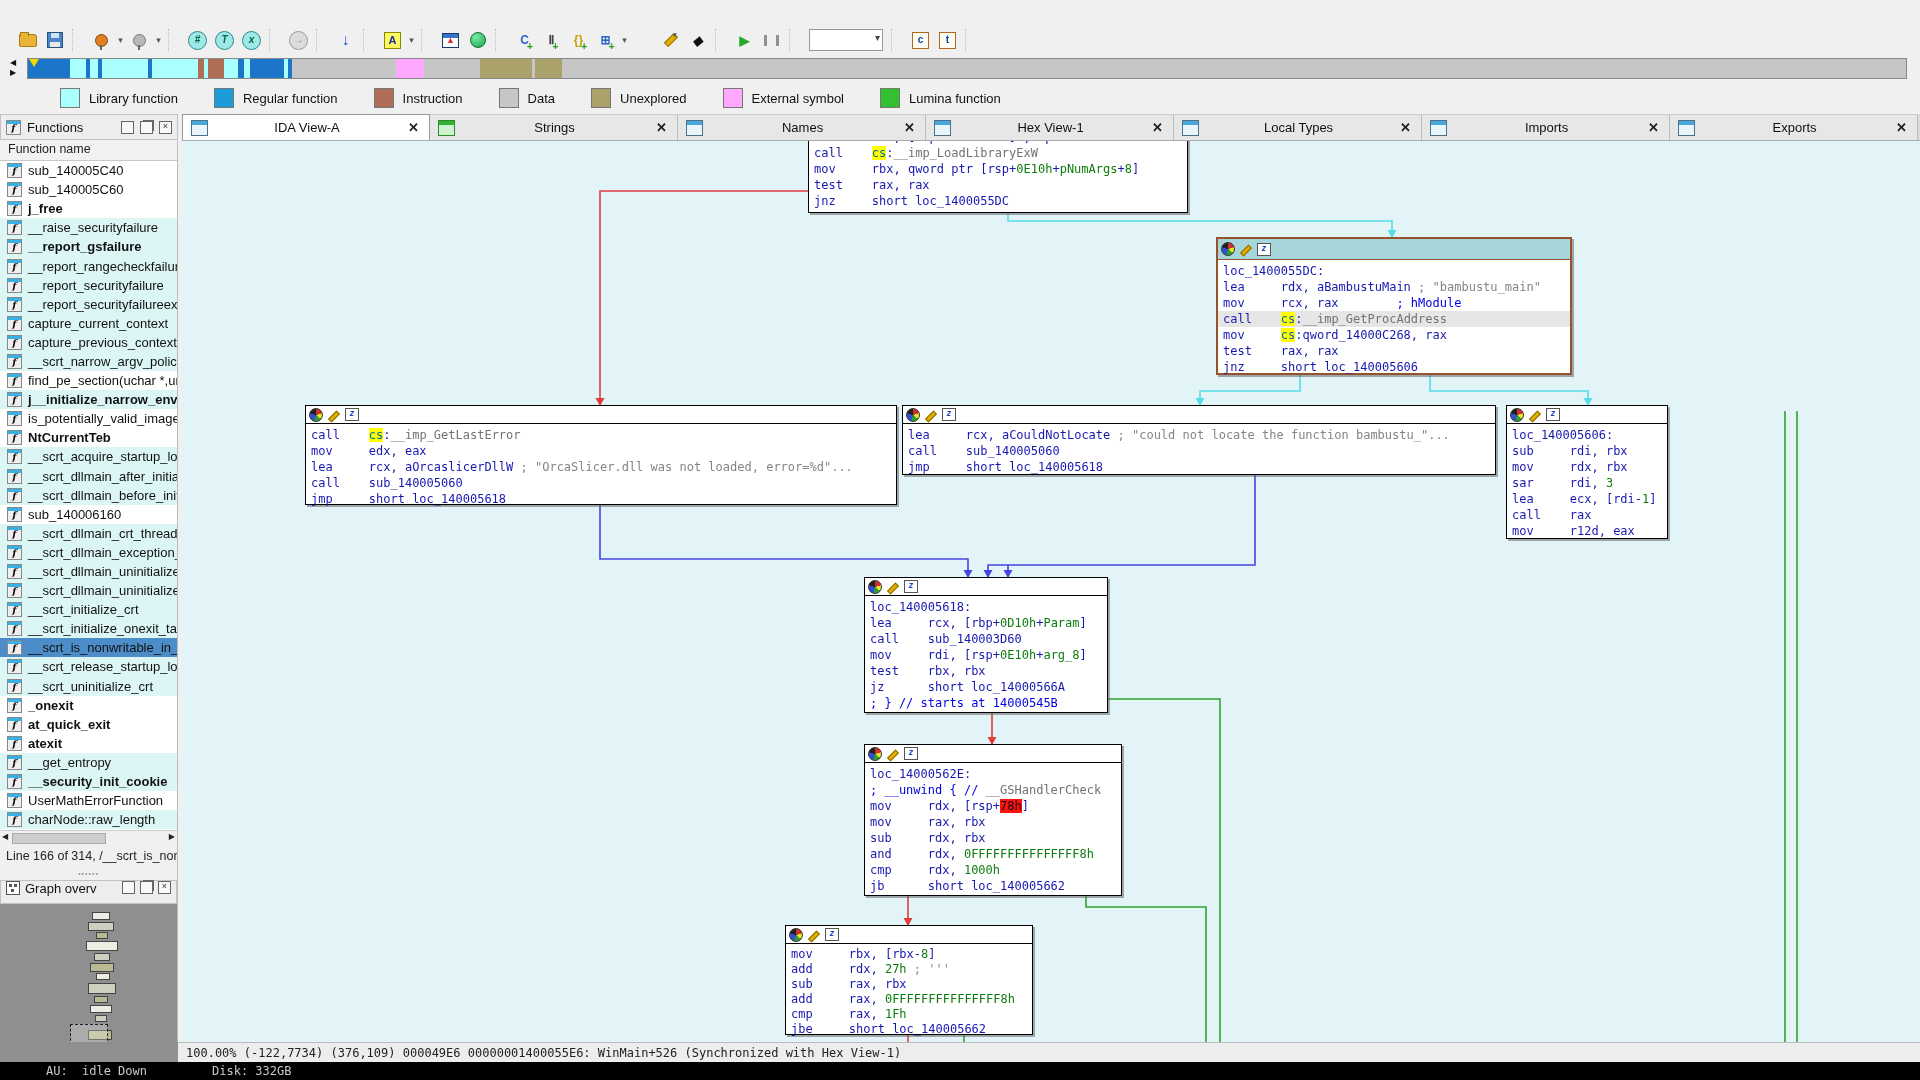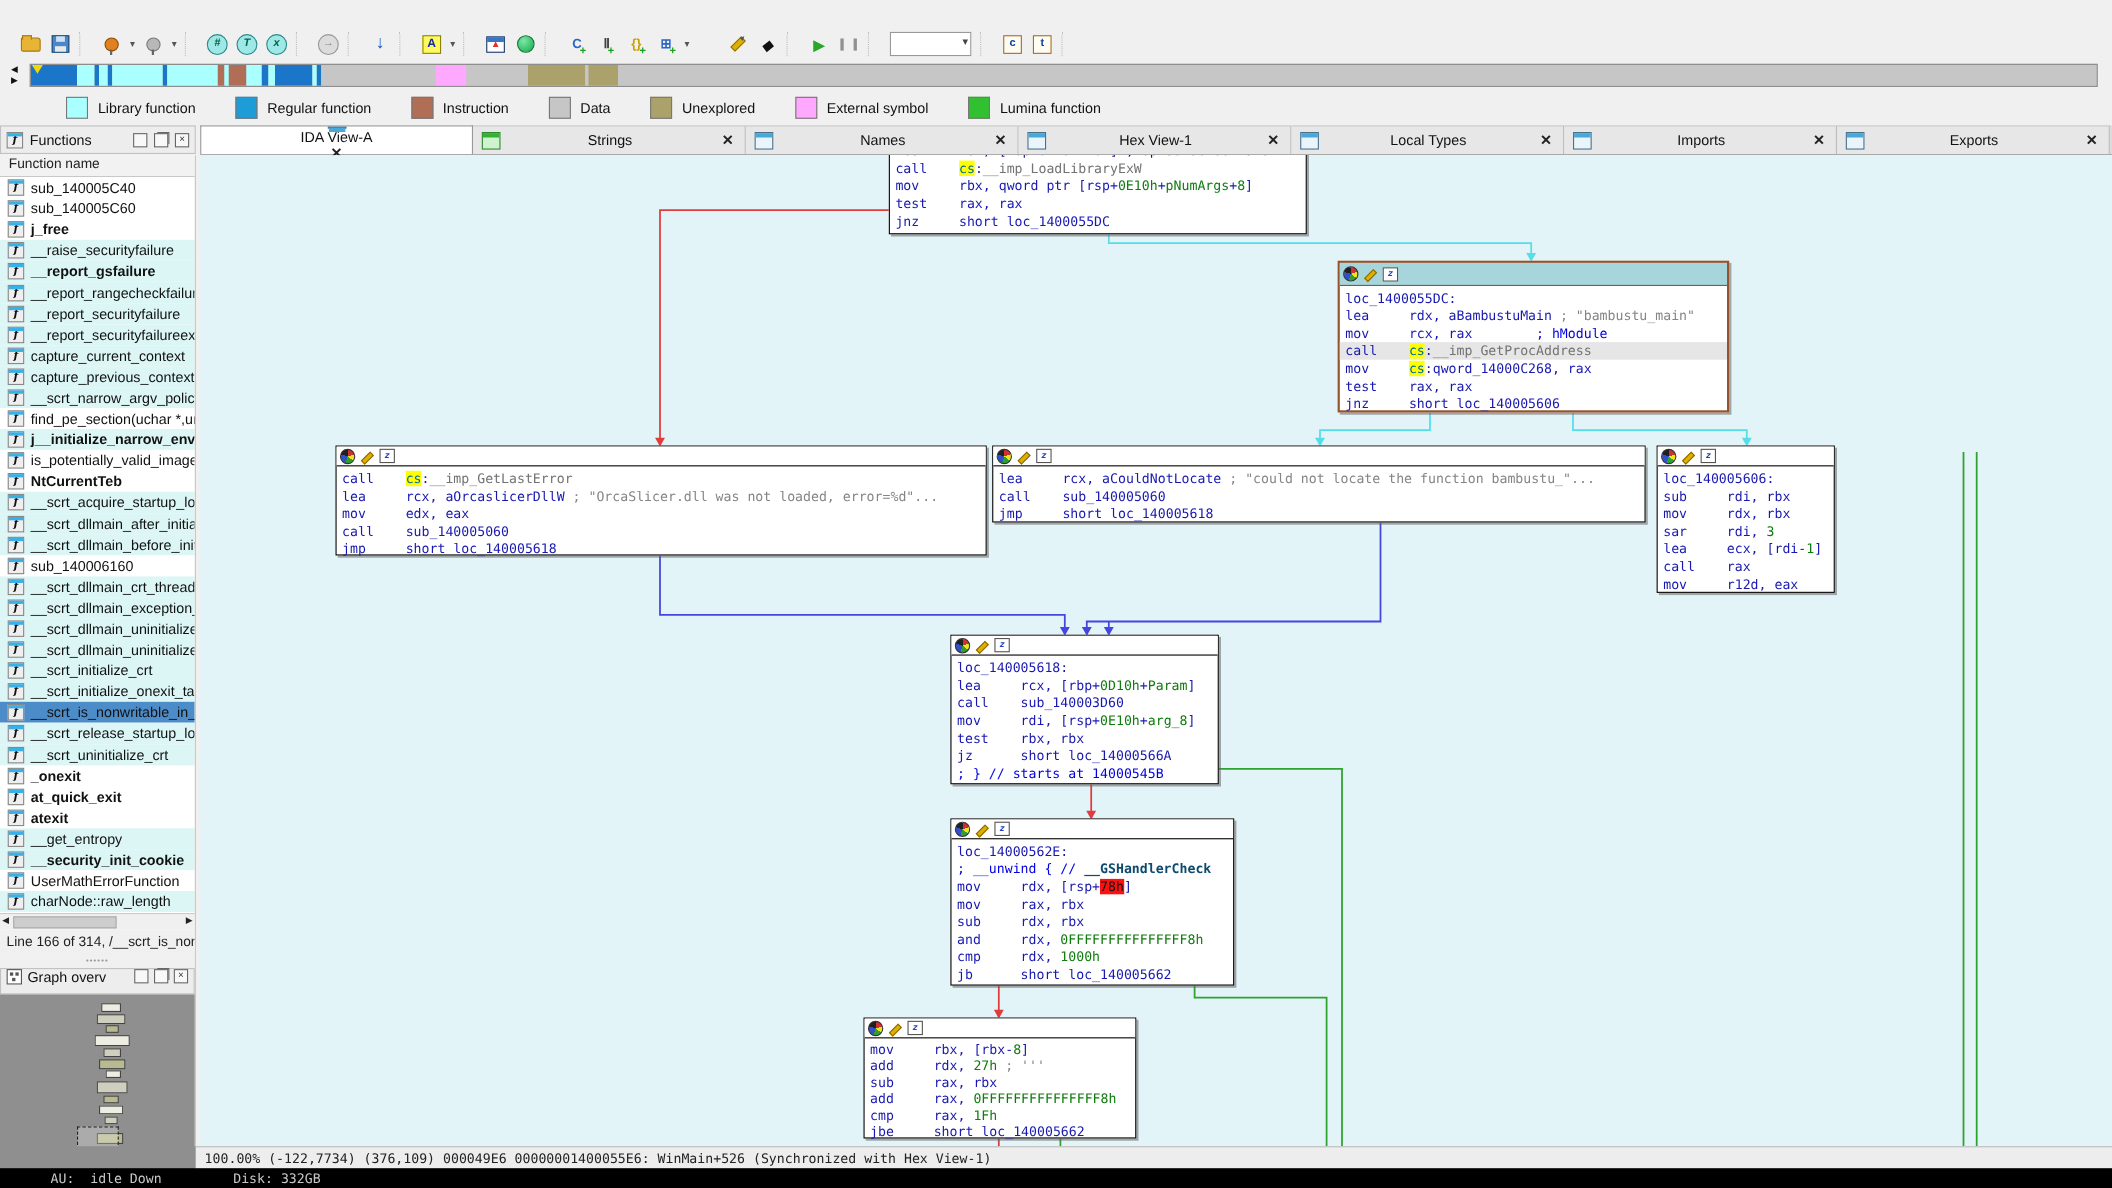--- a/index.html
+++ b/index.html
@@ -54,21 +54,21 @@
   .leg{display:flex;align-items:center;gap:9px;}
   .legswatch{width:18px;height:18px;border:1px solid #777;}
   
   #tabrow{position:absolute;left:0;top:114px;width:1920px;height:27px;}
   #fn-header{position:absolute;left:0;top:0;width:178px;height:26px;background:#EDEDED;border:1px solid #C2C2C2;box-sizing:border-box;display:flex;align-items:center;padding:0 5px;gap:6px;}
   #fn-header .title{flex:1;font-size:13px;}
   .winbtn{width:11px;height:11px;border:1px solid #666;background:#F8F8F8;position:relative;font-size:9px;line-height:9px;text-align:center;color:#333;}
   .winbtn.float{box-shadow:2px -2px 0 -1px #666;}
   #tabs{position:absolute;left:182px;top:0;width:1738px;height:27px;background:#DCDCDC;display:flex;border-bottom:1px solid #AAA;box-sizing:border-box;}
   .tab{width:248px;display:flex;align-items:center;padding:0 8px;box-sizing:border-box;background:#E7E7E7;border-right:1px solid #BBB;border-top:1px solid #CCC;position:relative;}
-  .tab.active{background:#FFFFFF;border:1px solid #999;border-bottom:none;flex-direction:column;}
+  .tab.active{background:#FFFFFF;border:1px solid #999;border-bottom:none;}
   .tab .lbl{flex:1;text-align:center;font-size:13px;}
   .tabicon{width:15px;height:14px;border:1px solid #49718C;background:#EAF5FB;position:relative;}
   .tabicon:before{content:"";position:absolute;left:0;top:0;right:0;height:4px;background:#49A8D8;}
   .tabicon.green{background:#CFF2CF;border-color:#2E8A2E;}
   .tabicon.green:before{background:#34B034;}
   .tabclose{font-size:13px;color:#222;font-weight:bold;padding:0 2px;}
   
   #leftpanel{position:absolute;left:0;top:141px;width:178px;height:921px;background:#FFF;border-right:1px solid #BBB;box-sizing:border-box;}
   #colheader{height:18px;background:#F2F2F2;border-bottom:1px solid #C8C8C8;font-size:12.5px;padding:1px 4px 0 8px;color:#222;}
   #fnlist{position:relative;height:669px;overflow:hidden;}
@@ -100,21 +100,21 @@
   .btitle.teal{height:20px;background:#A6D6DC;border-bottom:1px solid #96522A;}
   .ic-wheel{width:12px;height:12px;border-radius:50%;background:conic-gradient(#D03030 0 20%,#E8E820 20% 35%,#30A030 35% 55%,#3050D0 55% 80%,#202020 80% 100%);border:1px solid #333;}
   .ic-pencil{width:12px;height:10px;position:relative;}
   .ic-pencil:before{content:"";position:absolute;left:0;top:4px;width:10px;height:3px;background:#E0B000;border:1px solid #8A6A00;transform:rotate(-45deg);}
   .ic-sub{width:12px;height:11px;border:1px solid #555;background:#FFF;font:italic bold 8px "DejaVu Sans Mono",monospace;color:#2040C0;text-align:center;line-height:10px;}
   .bcode{padding:3px 5px 2px 5px;}
   .bl{white-space:pre;font:12px "DejaVu Sans Mono",monospace;line-height:16px;height:16px;}
   .lh15 .bl{line-height:15px;height:15px;}
   .bl.hl{background:#E6E6E6;margin:0 -5px;padding:0 5px;}
   .s-a{color:#1818B0;} .s-n{color:#0E7C0E;} .s-i{color:#737373;} .s-g{color:#858585;}
-  .s-b{color:#0000E0;} .s-l{color:#0c4a6e;font-weight:bold;}
+  .s-b{color:#0000E0;} .s-l{color:#737373;}
   .s-cs{color:#0369a1;background:#FFFF00;}
   .s-rh{color:#111;background:#FF1010;}
   
   #statusbar{position:absolute;left:178px;top:1042px;width:1742px;height:20px;background:#EDEDED;border-top:1px solid #BBB;box-sizing:border-box;
              font:12px "DejaVu Sans Mono",monospace;color:#222;padding:3px 0 0 8px;}
   #leftfill{position:absolute;left:0;top:1042px;width:178px;height:20px;background:#8F8F8F;}
   #bottombar{position:absolute;left:0;top:1062px;width:1920px;height:18px;background:#000;color:#C8C8C8;font:12px "DejaVu Sans Mono",monospace;}
   #bottombar span{position:absolute;top:2px;margin-left:40px;}
 </style>
 </head>
@@ -558,22 +558,22 @@
         </div>
       </div>
       <div class="block" style="left: 123px; top: 264px; width: 592px; height: 100px;">
         <div class="btitle">
           <span class="ic-wheel"></span>
           <span class="ic-pencil"></span>
           <span class="ic-sub">z</span>
         </div>
         <div class="bcode">
           <div class="bl"><span class="s-a">call    </span><span class="s-cs">cs</span><span class="s-a">:</span><span class="s-i">__imp_GetLastError</span></div>
+          <div class="bl"><span class="s-a">mov     edx, eax</span></div>
           <div class="bl"><span class="s-a">lea     rcx, aOrcaslicerDllW </span><span class="s-g">; "OrcaSlicer.dll was not loaded, error=%d"...</span></div>
-          <div class="bl"><span class="s-a">mov     edx, eax</span></div>
           <div class="bl"><span class="s-a">call    sub_140005060</span></div>
           <div class="bl"><span class="s-a">jmp     short loc_140005618</span></div>
         </div>
       </div>
       <div class="block" style="left: 720px; top: 264px; width: 594px; height: 70px;">
         <div class="btitle">
           <span class="ic-wheel"></span>
           <span class="ic-pencil"></span>
           <span class="ic-sub">z</span>
         </div>

